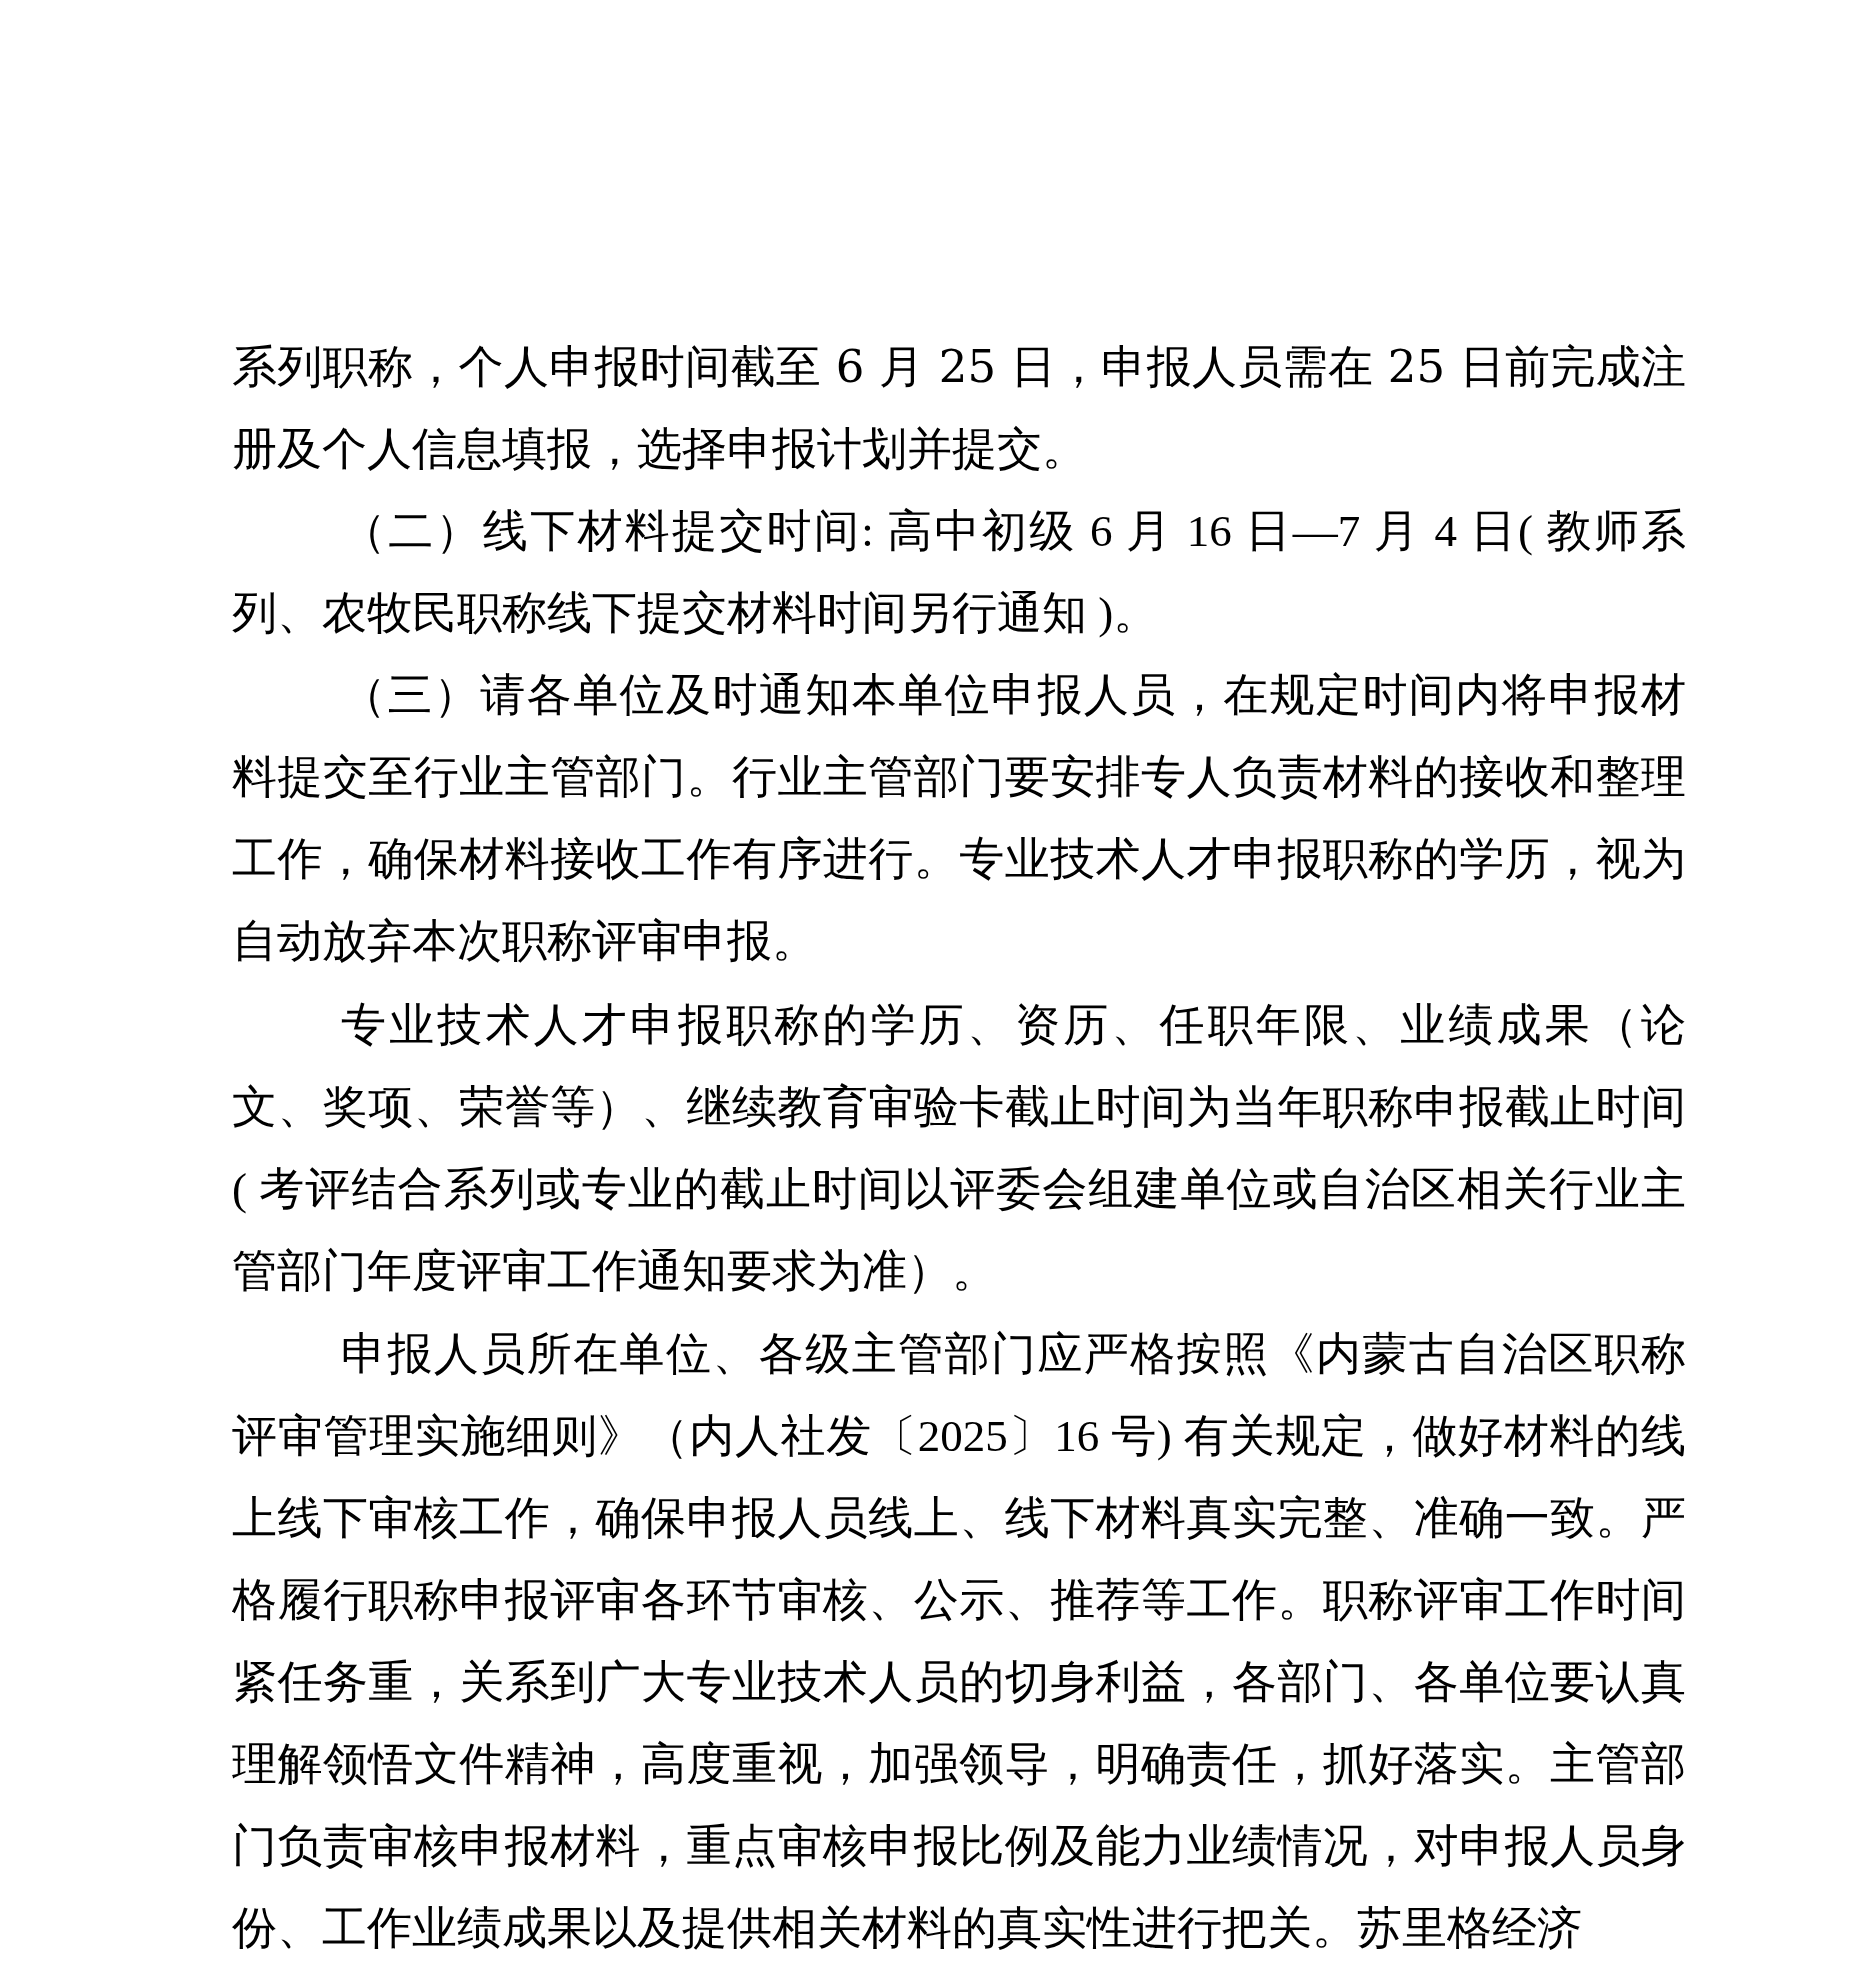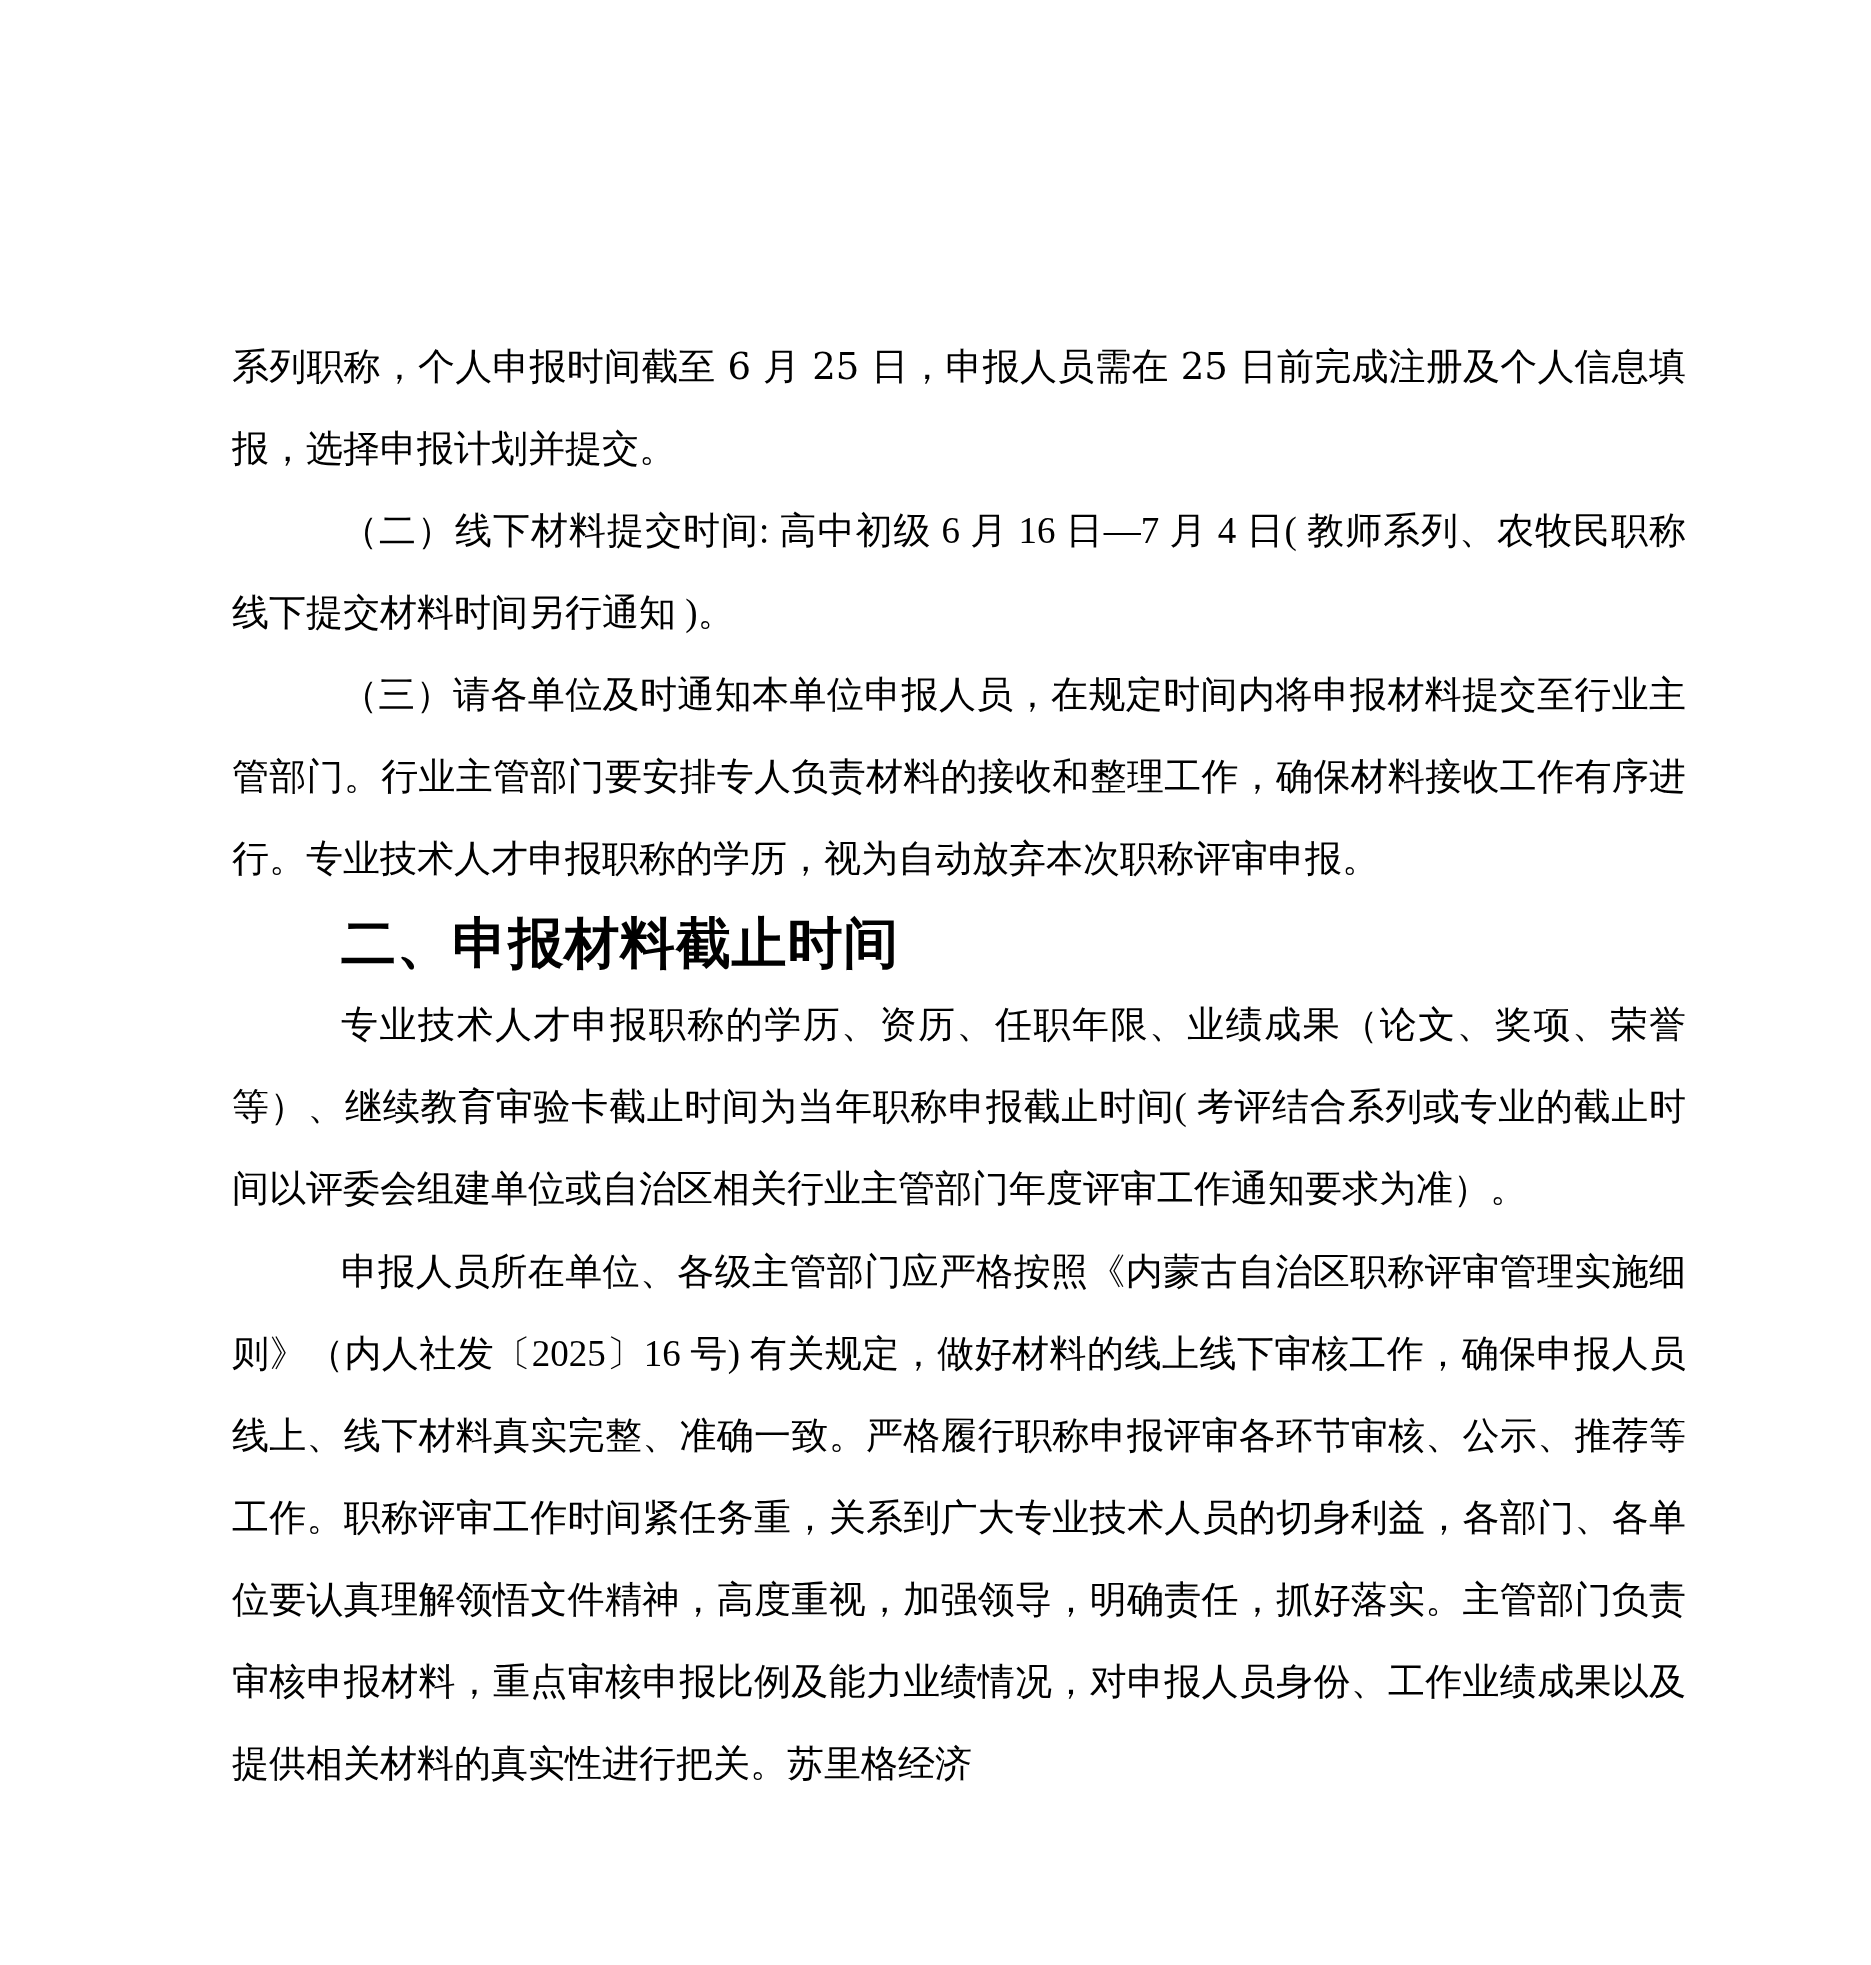--- a/index.html
+++ b/index.html
@@ -20,21 +20,21 @@
     color: #000000;
     overflow: hidden;
   }
 
   .doc-body {
     width: 1454px;
   }
 
   
   .para {
-    font-size: 37px;
+    font-size: 45px;
     line-height: 82px;
     text-align: justify;
     text-align-last: left;
     letter-spacing: 0px;
     margin: 0;
     white-space: normal;
     word-break: break-all;
     text-justify: inter-character;
   }
 
@@ -68,21 +68,20 @@
   <div class="doc-body">
 
     <p class="para">系列职称，个人申报时间截至 6 月 25 日，申报人员需在 25 日前完成注册及个人信息填报，选择申报计划并提交。</p>
 
     <p class="para indent">（二）线下材料提交时间: 高中初级 6 月 16 日—7 月 4 日( 教师系列、农牧民职称线下提交材料时间另行通知 )。</p>
 
     <p class="para indent">（三）请各单位及时通知本单位申报人员，在规定时间内将申报材料提交至行业主管部门。行业主管部门要安排专人负责材料的接收和整理工作，确保材料接收工作有序进行。专业技术人才申报职称的学历，视为自动放弃本次职称评审申报。</p>
 
     <div class="spacer-sm"></div>
 
-    <p class="heading">二、申报材料截止时间</p>
 
     <p class="para indent">专业技术人才申报职称的学历、资历、任职年限、业绩成果（论文、奖项、荣誉等）、继续教育审验卡截止时间为当年职称申报截止时间( 考评结合系列或专业的截止时间以评委会组建单位或自治区相关行业主管部门年度评审工作通知要求为准）。</p>
 
     <div class="spacer-sm"></div>
 
 
     <p class="para indent">申报人员所在单位、各级主管部门应严格按照《内蒙古自治区职称评审管理实施细则》（内人社发〔2025〕16 号) 有关规定，做好材料的线上线下审核工作，确保申报人员线上、线下材料真实完整、准确一致。严格履行职称申报评审各环节审核、公示、推荐等工作。职称评审工作时间紧任务重，关系到广大专业技术人员的切身利益，各部门、各单位要认真理解领悟文件精神，高度重视，加强领导，明确责任，抓好落实。主管部门负责审核申报材料，重点审核申报比例及能力业绩情况，对申报人员身份、工作业绩成果以及提供相关材料的真实性进行把关。苏里格经济</p>
 
   </div>
 </div>

